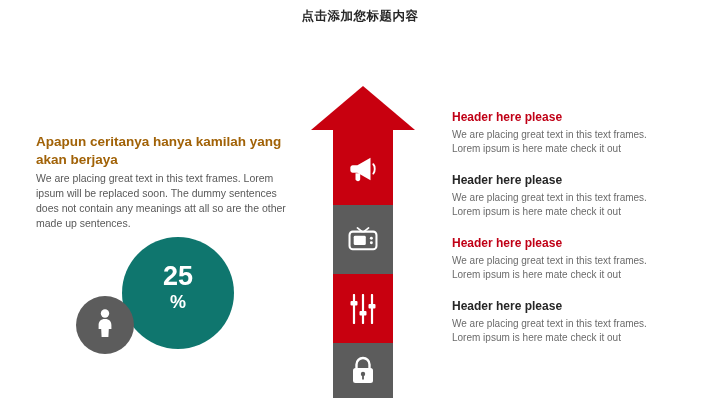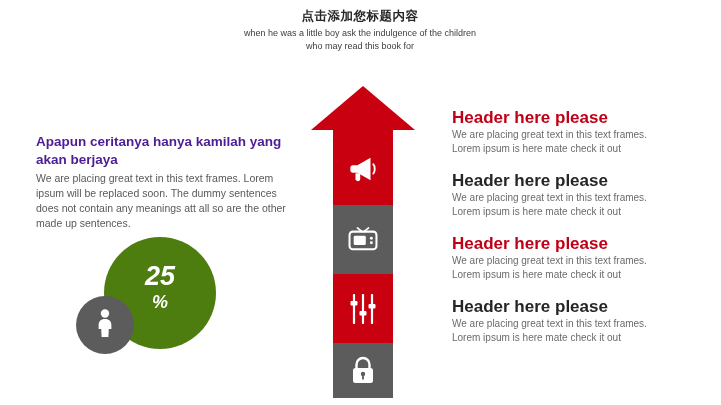--- a/index.html
+++ b/index.html
@@ -45,41 +45,40 @@
   
   .left-block {
     position: absolute;
     left: 36px;
     top: 133px;
     width: 258px;
   }
   .left-heading {
     font-size: 13.5px;
     font-weight: bold;
-    color: #4c1d95;
+    color: #a16207;
     line-height: 18px;
     margin: 0 0 2px 0;
   }
   .left-body {
     font-size: 10.5px;
     color: #595959;
     line-height: 15px;
     margin: 0;
   }
 
   
   .red-circle {
     position: absolute;
-    left: 104px;
+    left: 122px;
     top: 237px;
     width: 112px;
     height: 112px;
     border-radius: 50%;
-    background: #4d7c0f;
-    font-style: italic;
+    background: #0f766e;
   }
   .red-circle .pct-value {
     position: absolute;
     left: 0;
     right: 0;
     top: 24px;
     text-align: center;
     color: #ffffff;
     font-size: 27px;
     font-weight: bold;
@@ -159,42 +158,38 @@
   .right-list {
     position: absolute;
     left: 452px;
     top: 110px;
     width: 212px;
   }
   .right-item { margin-bottom: 17px; }
   .right-item:last-child { margin-bottom: 0; }
   .right-item h4 {
     margin: 0 0 3px 0;
-    font-size: 17px;
+    font-size: 12px;
     font-weight: bold;
     line-height: 15px;
   }
   .right-item p {
     margin: 0;
     font-size: 10px;
     color: #6b6b6b;
     line-height: 14px;
   }
 </style>
 </head>
 <body>
 
 <div class="slide">
 
   <div class="title-block">
     <div class="title-main">点击添加您标题内容</div>
-    <div class="title-sub">
-      <span>when he was a little boy ask the indulgence of the children</span><br>
-      <span>who may read this book for</span>
-    </div>
   </div>
 
   <div class="left-block">
     <p class="left-heading">Apapun ceritanya hanya kamilah yang akan berjaya</p>
     <p class="left-body">We are placing great text in this text frames. Lorem ipsum will be replaced soon. The dummy sentences does not contain any meanings att all so are the other made up sentences.</p>
   </div>
 
   <div class="red-circle">
     <div class="pct-value">25</div>
     <div class="pct-symbol">%</div>

